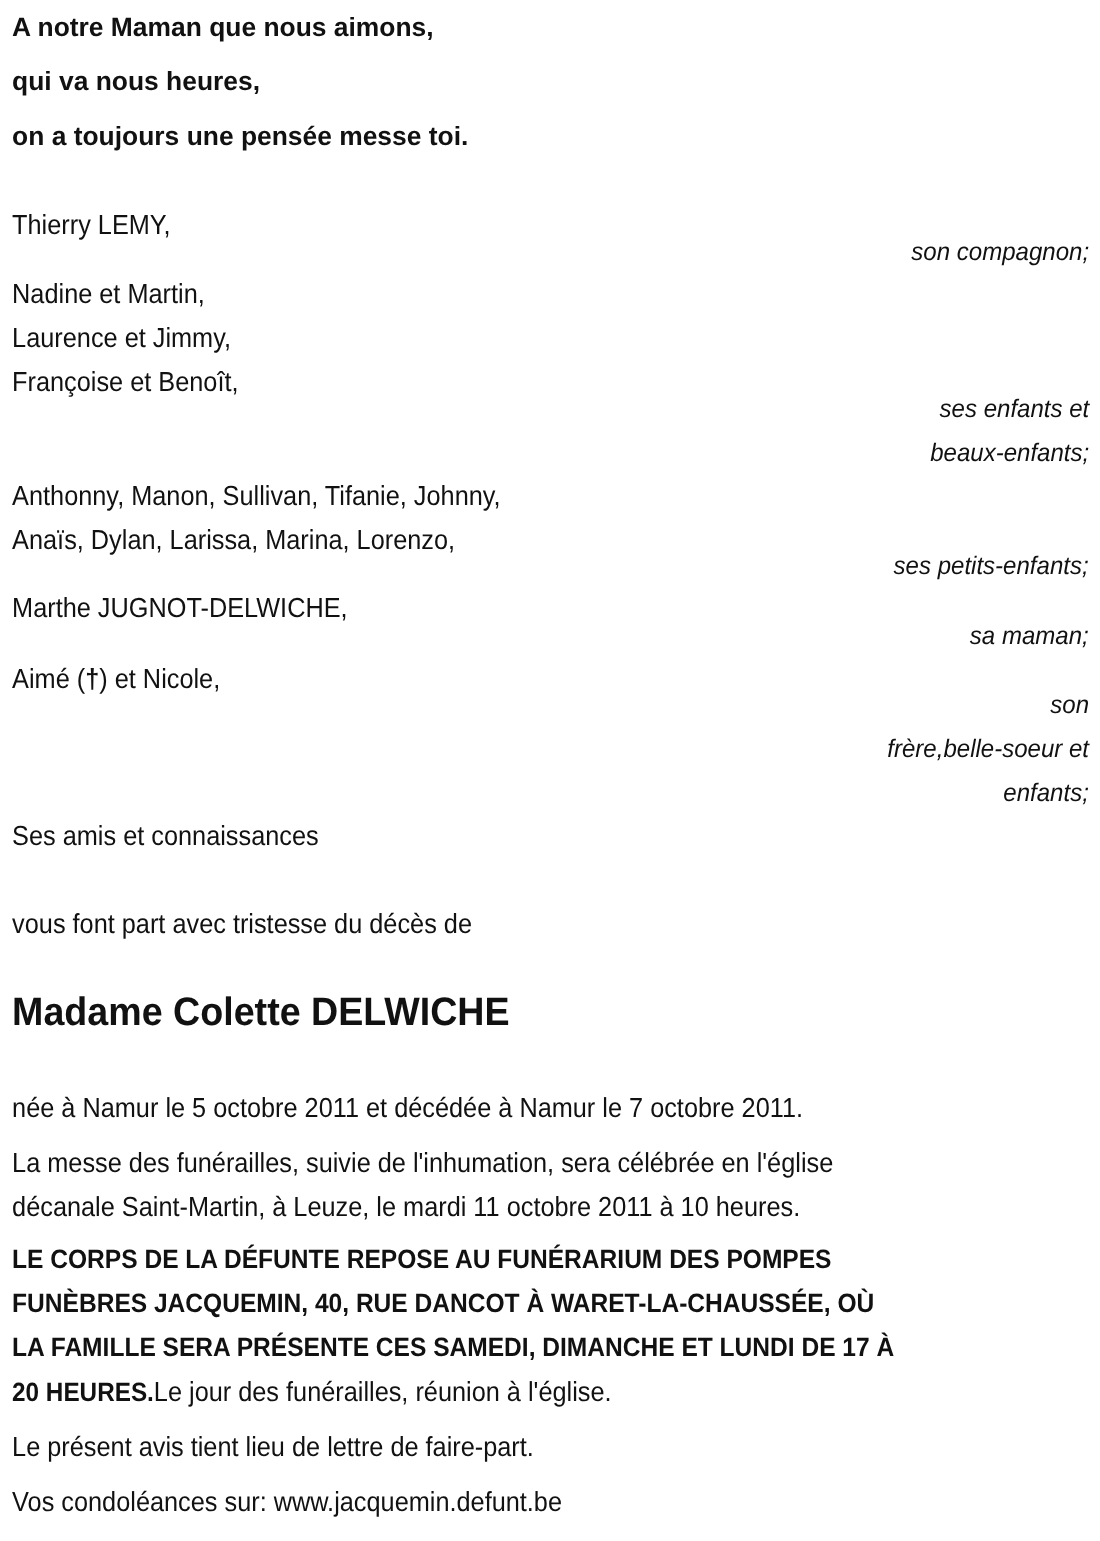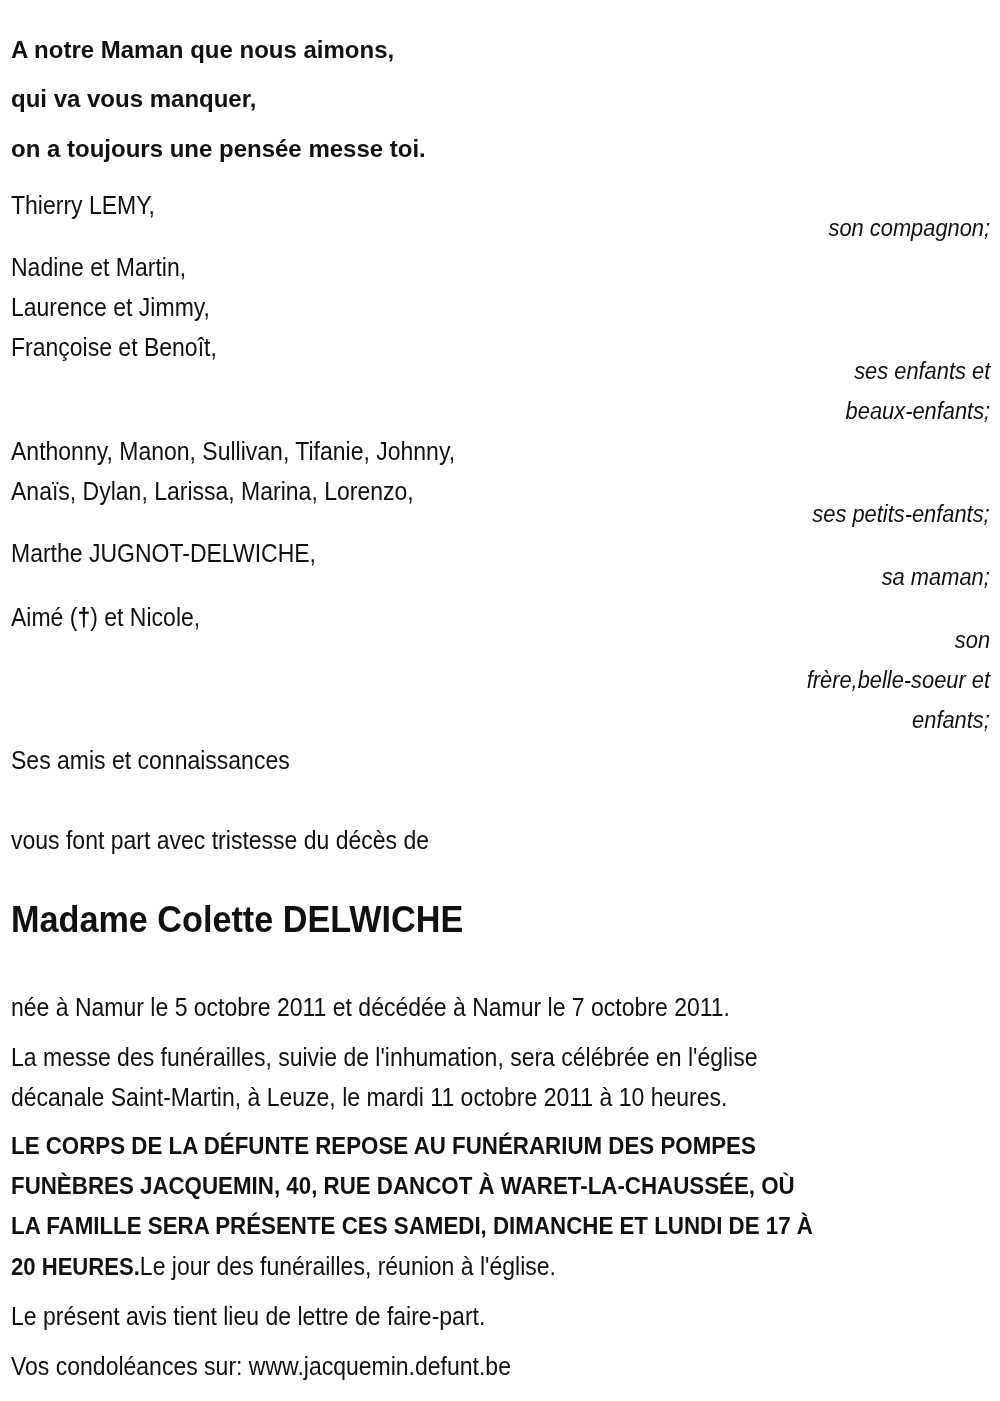--- a/index.html
+++ b/index.html
@@ -5,40 +5,40 @@
     html, body { margin: 0; padding: 0; background: #ffffff; }
     body {
       width: 1000px; height: 1401px; position: relative; overflow: hidden;
       font-family: "Liberation Sans", sans-serif; color: #111111;
     }
     .line {
       position: absolute; left: 11px; white-space: nowrap;
       font-size: 25px; line-height: 30px;
       transform-origin: left center; transform: scaleX(0.92);
     }
-    .heading { font-weight: bold; font-size: 24px; transform: scaleX(1.0); margin-top: 24px; }
+    .heading { font-weight: bold; font-size: 24px; transform: scaleX(1.0); }
     .right {
       position: absolute; right: 10px; white-space: nowrap;
       font-size: 23px; line-height: 30px; font-style: italic;
       transform-origin: right center; transform: scaleX(0.95);
     }
     .name-title {
       position: absolute; left: 11px; white-space: nowrap;
       font-size: 36px; line-height: 44px; font-weight: bold;
       transform-origin: left center; transform: scaleX(0.95);
     }
     .caps { font-weight: bold; font-size: 24px; transform: scaleX(0.93); }
     .cross { font-weight: bold; }
   </style>
 </head>
 <body>
 
 <div>
   <div class="line heading" style="top:11px">A notre Maman que nous aimons,</div>
-  <div class="line heading" style="top:60px">qui va vous manquer,</div>
+  <div class="line heading" style="top:60px">qui va nous heures,</div>
   <div class="line heading" style="top:110px">on a toujours une pensée messe toi.</div>
 </div>
 
 <div>
 
   <div class="line" style="top:190px">Thierry LEMY,</div>
   <div class="right" style="top:213px">son compagnon;</div>
 
   <div class="line" style="top:252px">Nadine et Martin,</div>
   <div class="line" style="top:292px">Laurence et Jimmy,</div>

